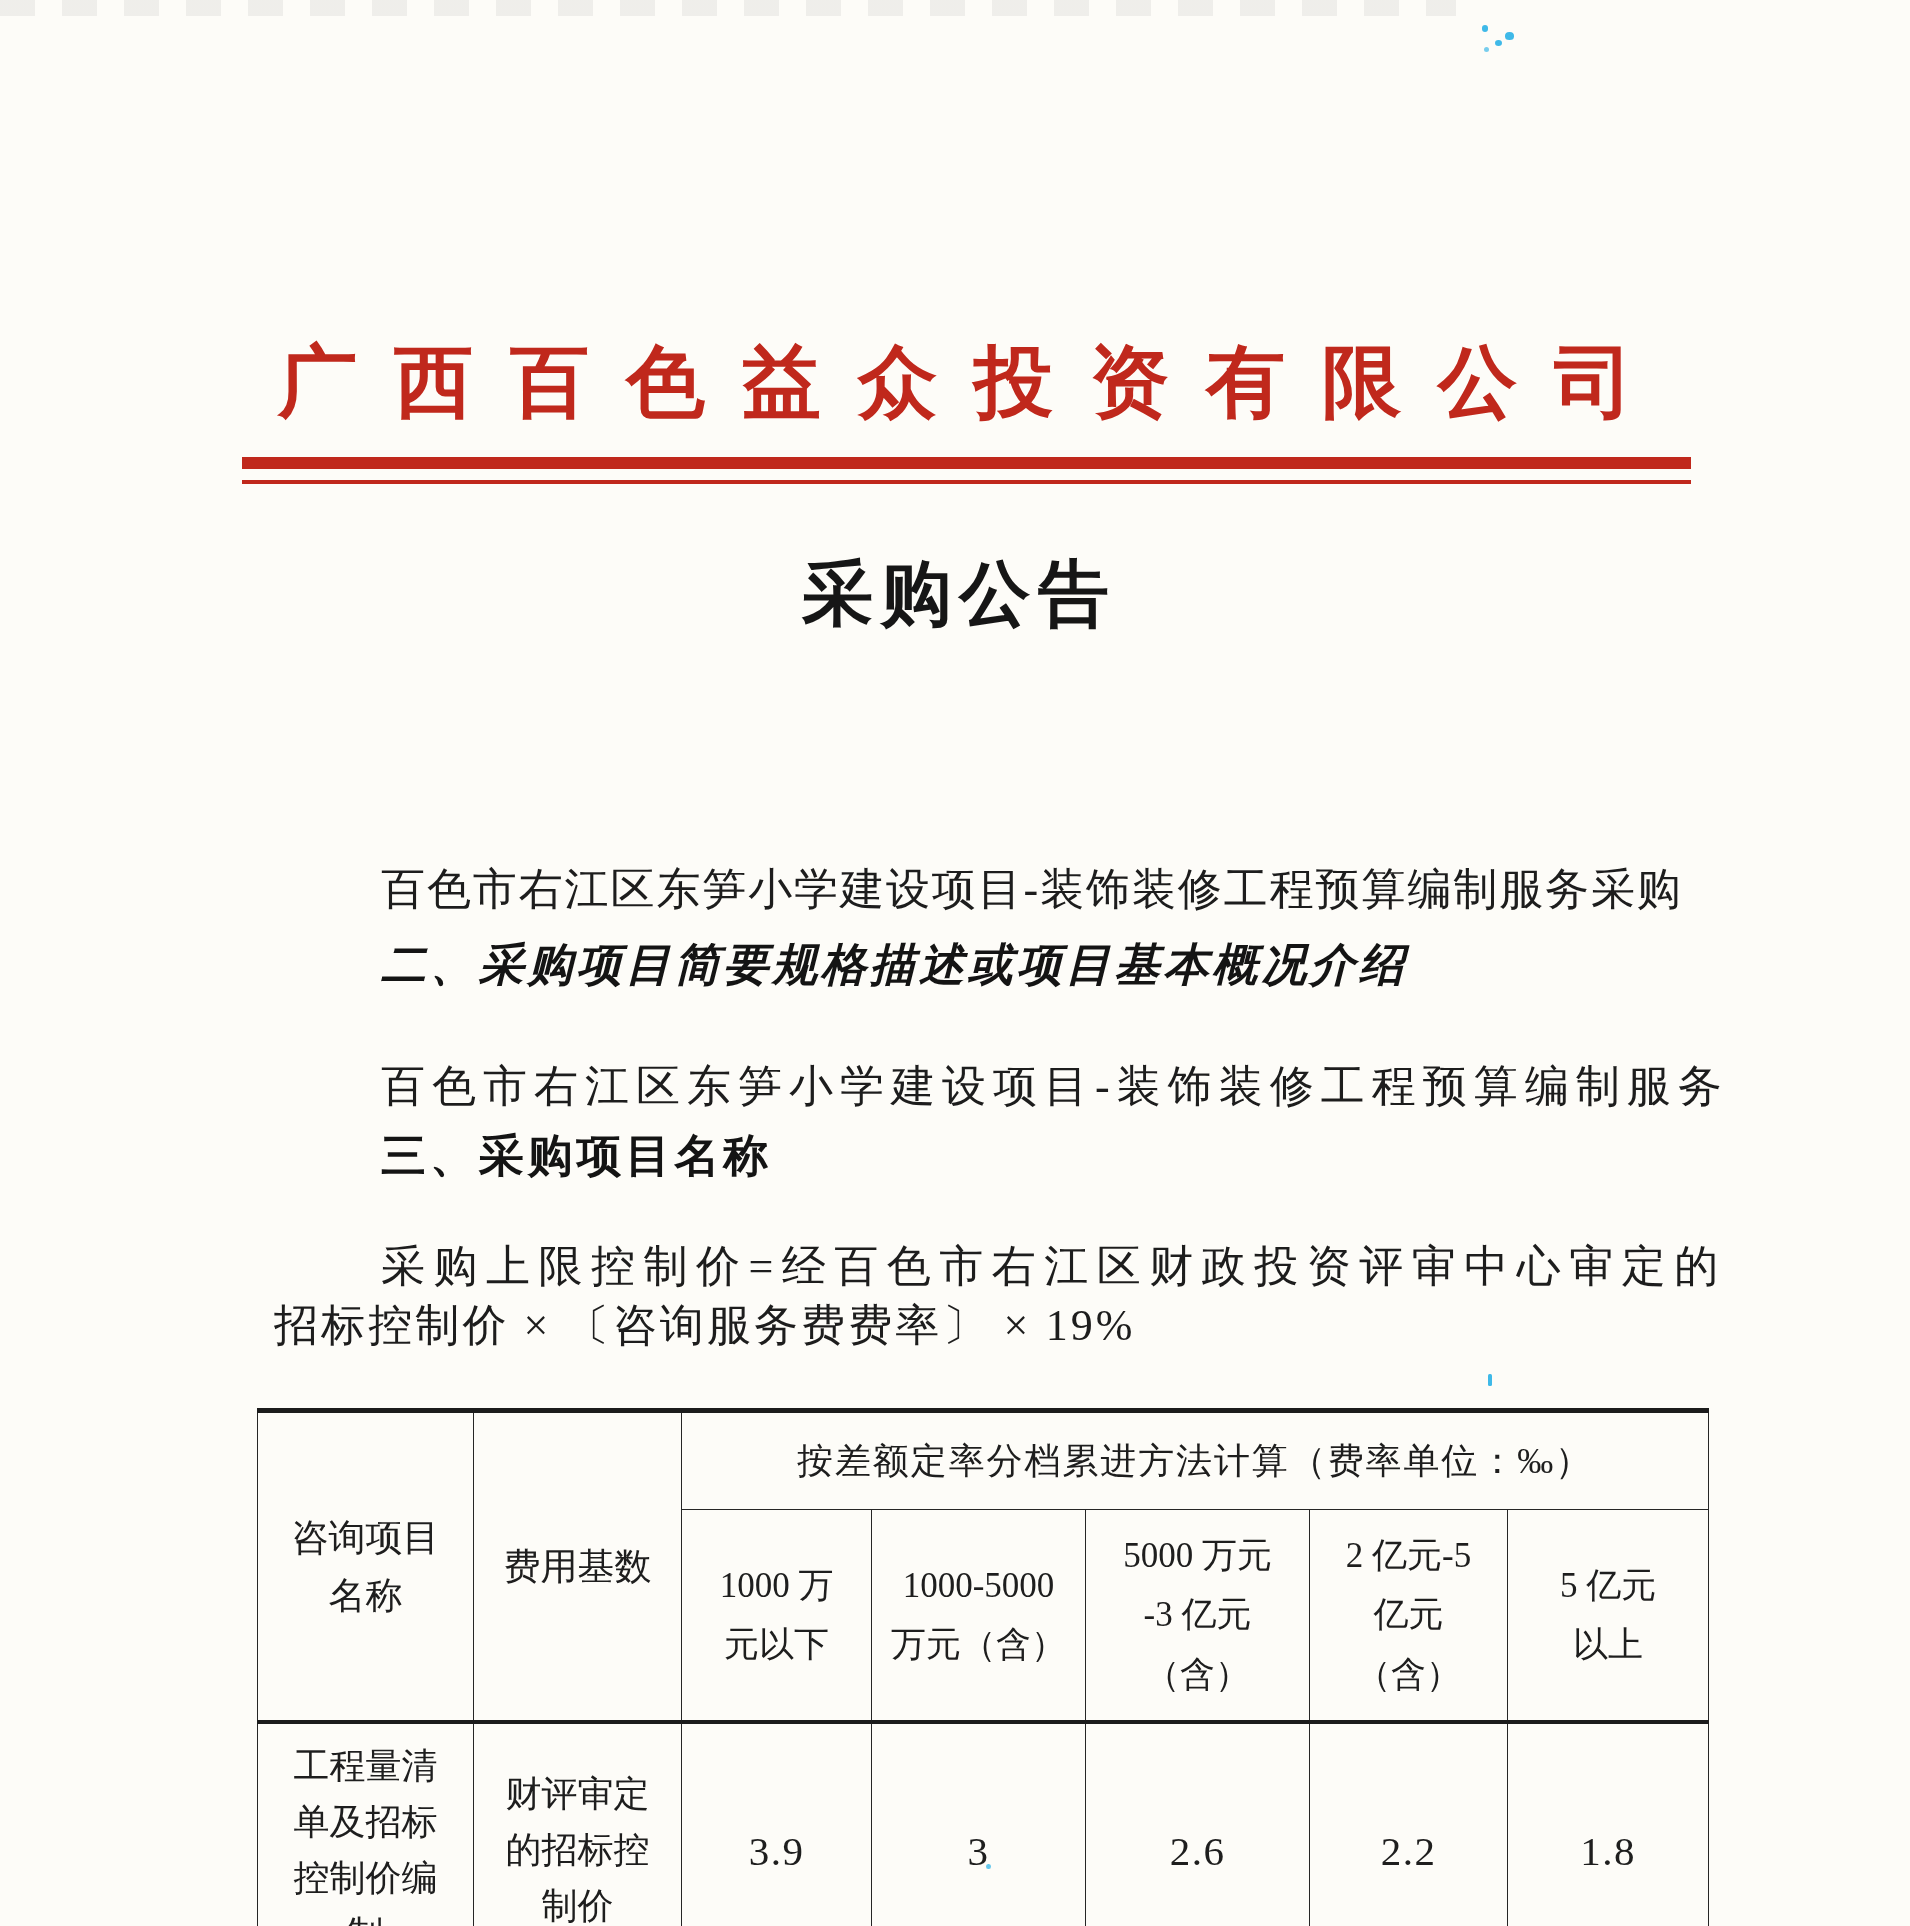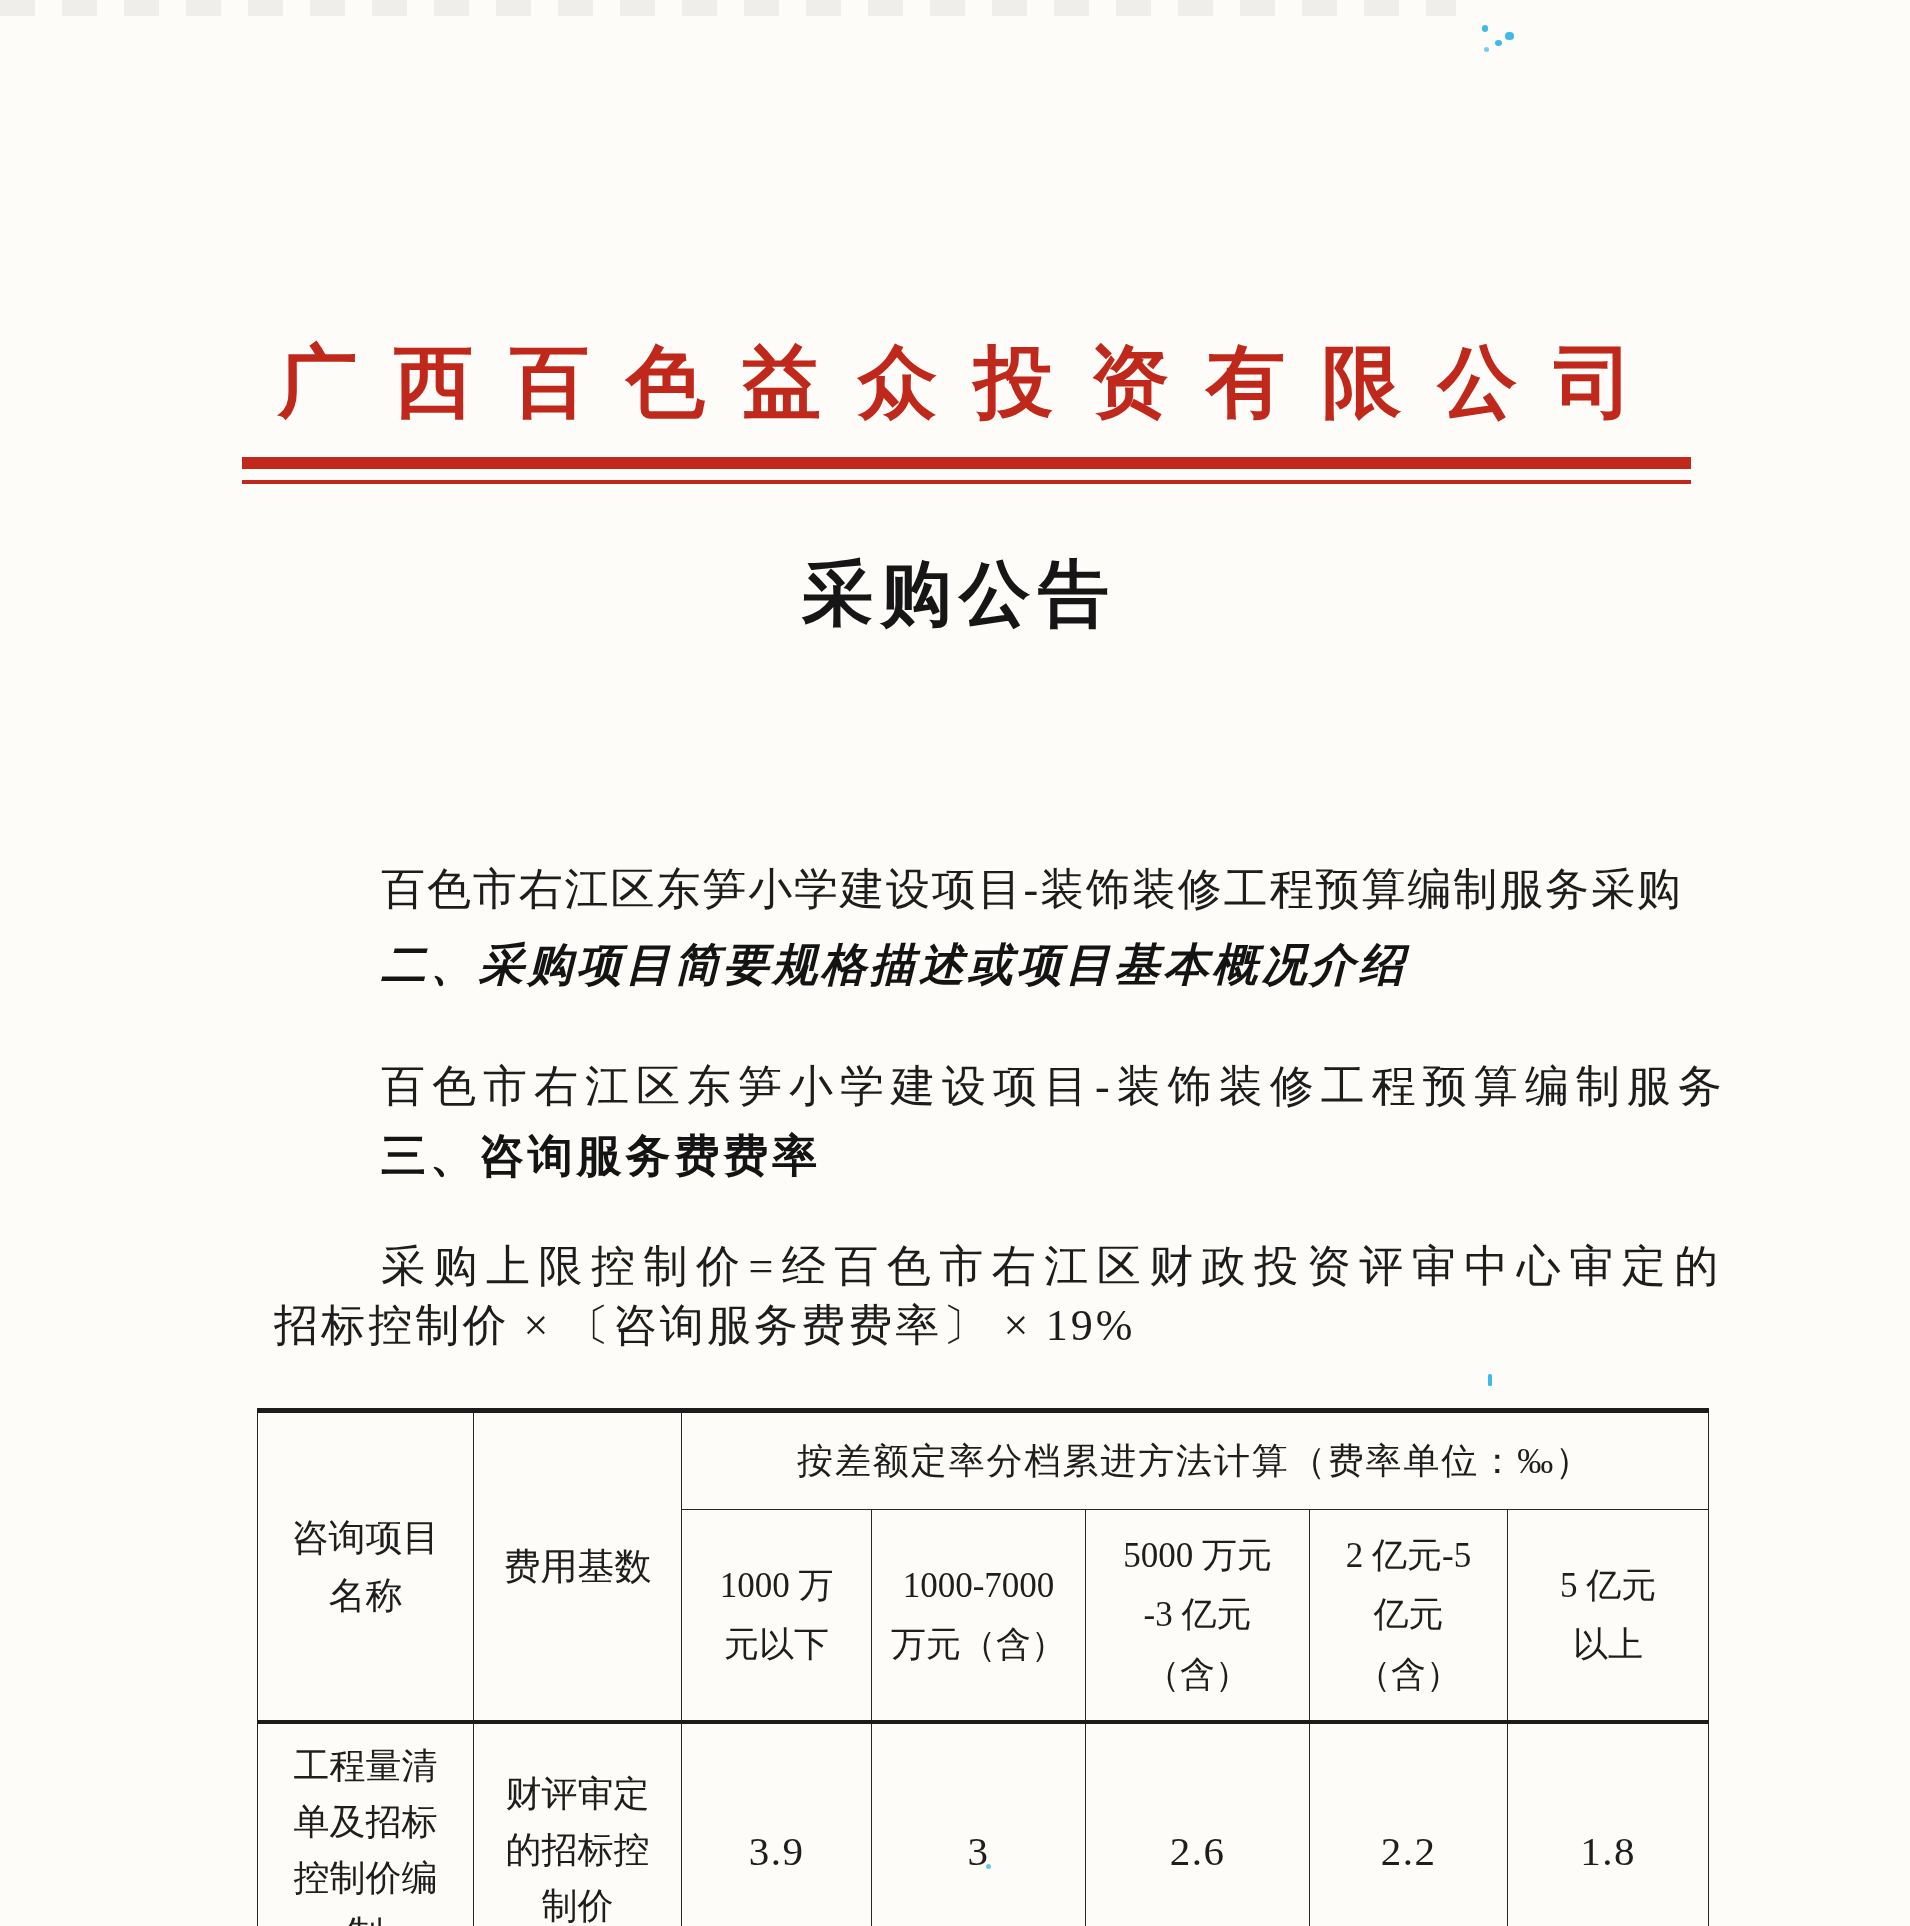--- a/index.html
+++ b/index.html
@@ -71,21 +71,21 @@
   <div class="abs" data-name="header-rule-thick"></div>
   <div class="abs" data-name="header-rule-thin"></div>
 
   <div class="abs" data-name="doc-title">采购公告</div>
 
   <div class="abs body-line" data-name="section1-body">百色市右江区东笋小学建设项目-装饰装修工程预算编制服务采购</div>
 
   <div class="abs heading" data-name="section2-heading">二、采购项目简要规格描述或项目基本概况介绍</div>
   <div class="abs body-line" data-name="section2-body">百色市右江区东笋小学建设项目-装饰装修工程预算编制服务</div>
 
-  <div class="abs heading" data-name="section3-heading">三、咨询服务费费率</div>
+  <div class="abs heading" data-name="section3-heading">三、采购项目名称</div>
   <div class="abs body-line" data-name="section3-formula-line1">采购上限控制价=经百色市右江区财政投资评审中心审定的</div>
   <div class="abs body-line" data-name="section3-formula-line2">招标控制价 × 〔咨询服务费费率〕 × 19%</div>
 
   <div data-name="scan-artifact-band"></div>
 
   <table data-name="fee-rate-table">
     <colgroup>
       <col style="width:216px">
         <col style="width:208px">
         <col style="width:190px">
@@ -97,21 +97,21 @@
     <tbody>
         <tr>
       <td rowspan="2" class="bt rowspan-head" data-name="table-header-project-name">咨询项目
 名称</td>
       <td rowspan="2" class="bt rowspan-head" data-name="table-header-fee-base">费用基数</td>
       <td colspan="5" class="bt merged-head" data-name="table-merged-header">按差额定率分档累进方法计算（费率单位：‰）</td>
     </tr>
     <tr>
       <td class="range-head" data-name="table-header-range-1">1000 万
 元以下</td>
-      <td class="range-head" data-name="table-header-range-2">1000-7000
+      <td class="range-head" data-name="table-header-range-2">1000-5000
 万元（含）</td>
       <td class="range-head" data-name="table-header-range-3">5000 万元
 -3 亿元
 （含）</td>
       <td class="range-head" data-name="table-header-range-4">2 亿元-5
 亿元
 （含）</td>
       <td class="range-head" data-name="table-header-range-5">5 亿元
 以上</td>
     </tr>

